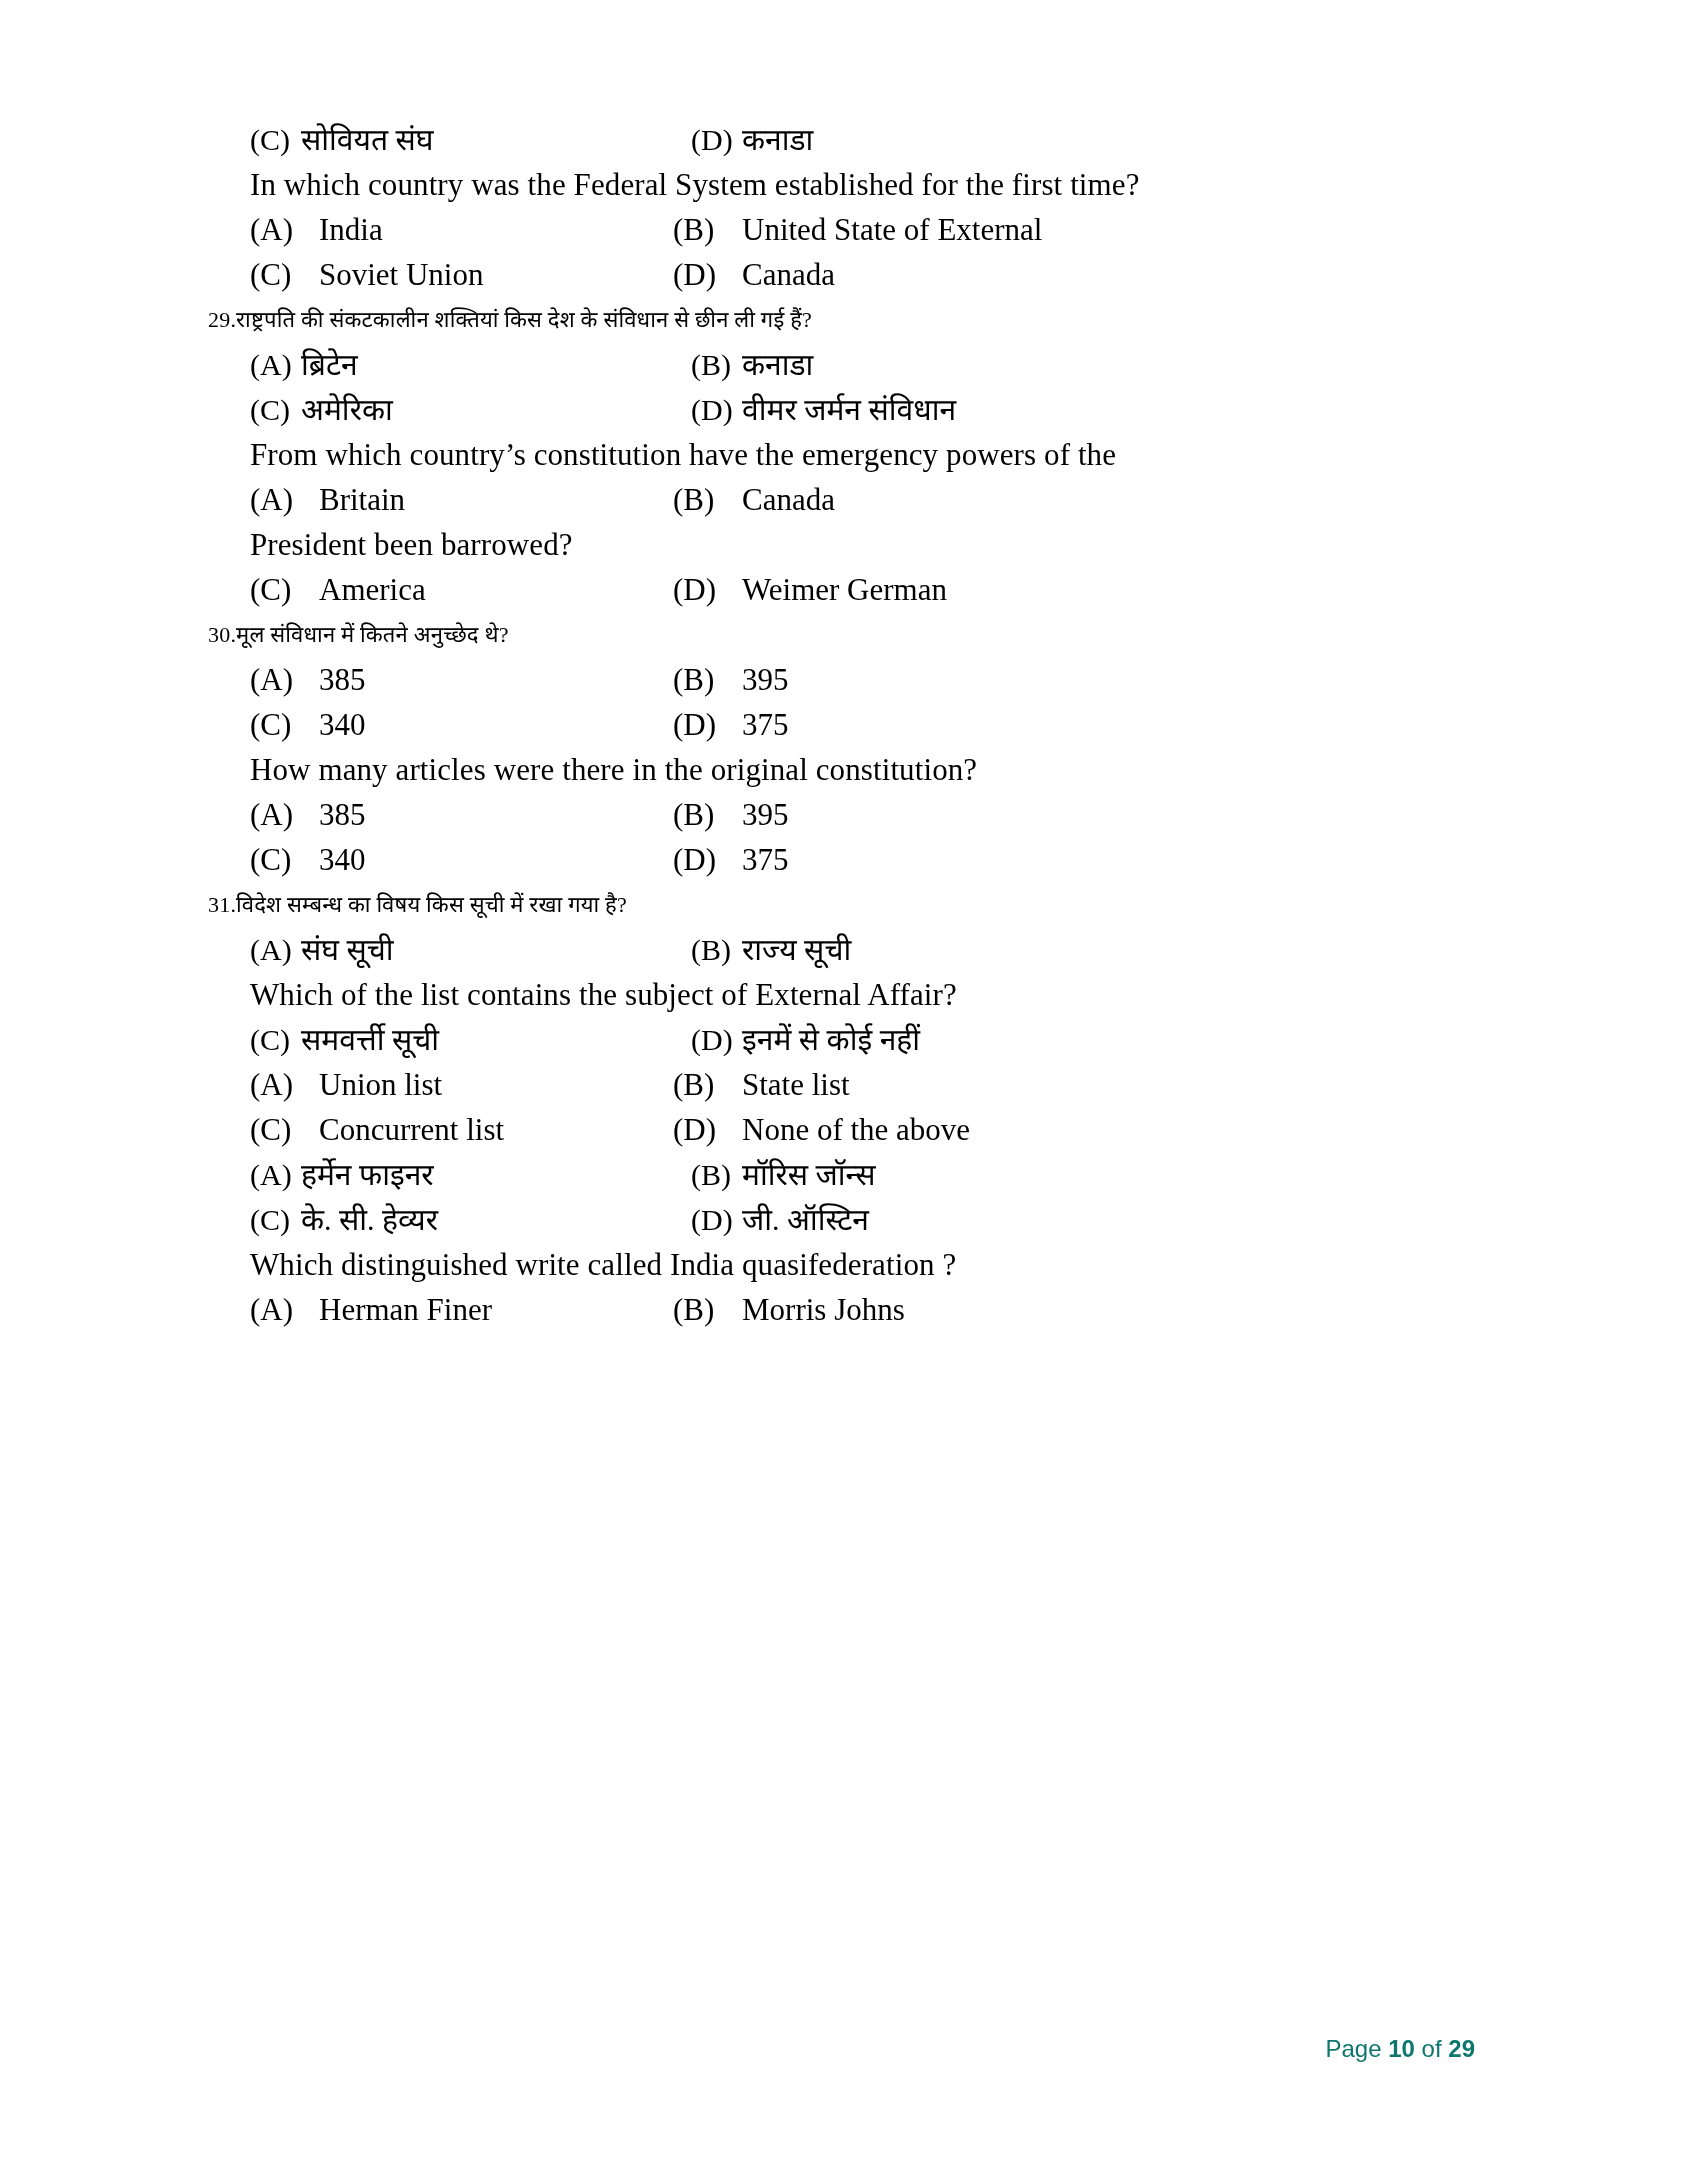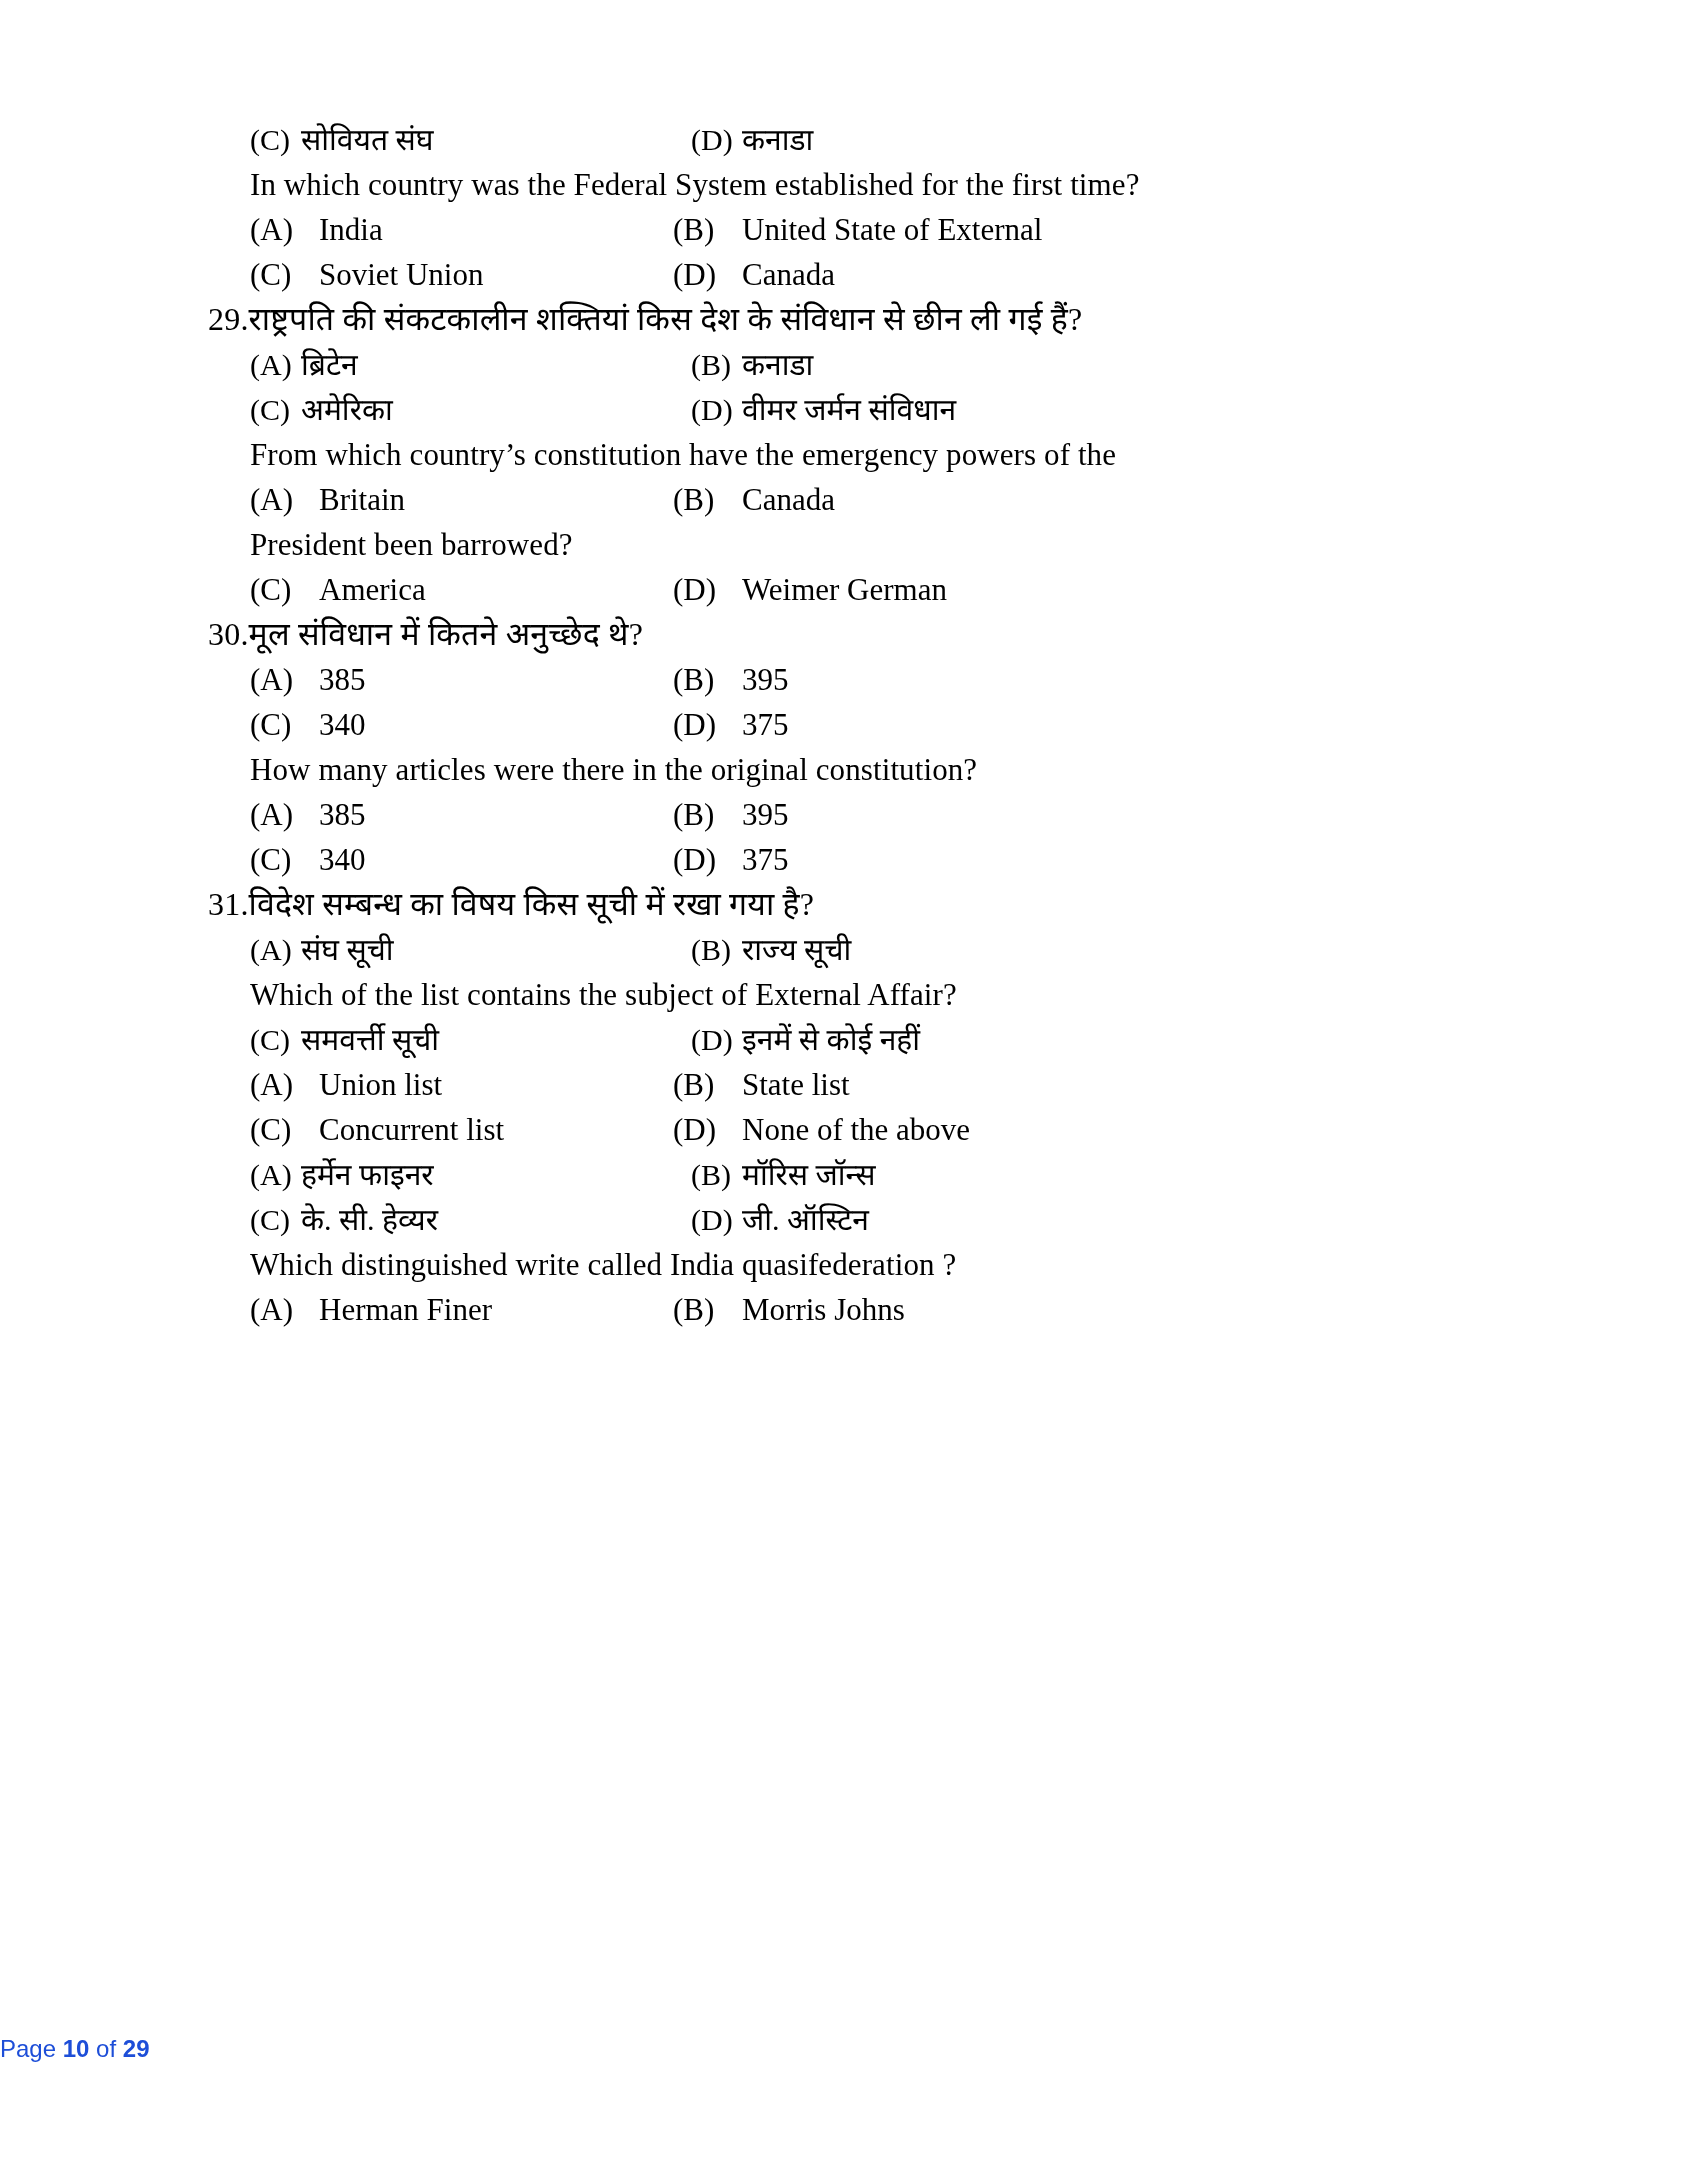--- a/index.html
+++ b/index.html
@@ -34,21 +34,21 @@
   
   .line {
     position: relative;
     height: 45px;
     line-height: 45px;
     white-space: nowrap;
   }
 
   
   .qline {
-    font-size: 32px;
+    font-size: 22px;
     letter-spacing: 0.2px;
     padding-left: 0px;
   }
   .qline .qnum {
     display: inline-block;
   }
 
   
   .stmt {
     font-size: 31px;
@@ -85,23 +85,24 @@
   .hindi {
     font-family: "Liberation Serif", "DejaVu Serif", serif;
   }
 
   
   .footer {
     position: absolute;
     left: 0;
     top: 2035px;
     width: 1475px;
+    text-align: right;
     font-family: "Liberation Sans", "DejaVu Sans", sans-serif;
     font-size: 24px;
-    color: #1d4ed8;
+    color: #0f766e;
   }
   .footer b { font-weight: bold; }
   .footer span { display: inline; }
 </style>
 </head>
 <body>
 
 <div class="page">
   <div class="content">
 

